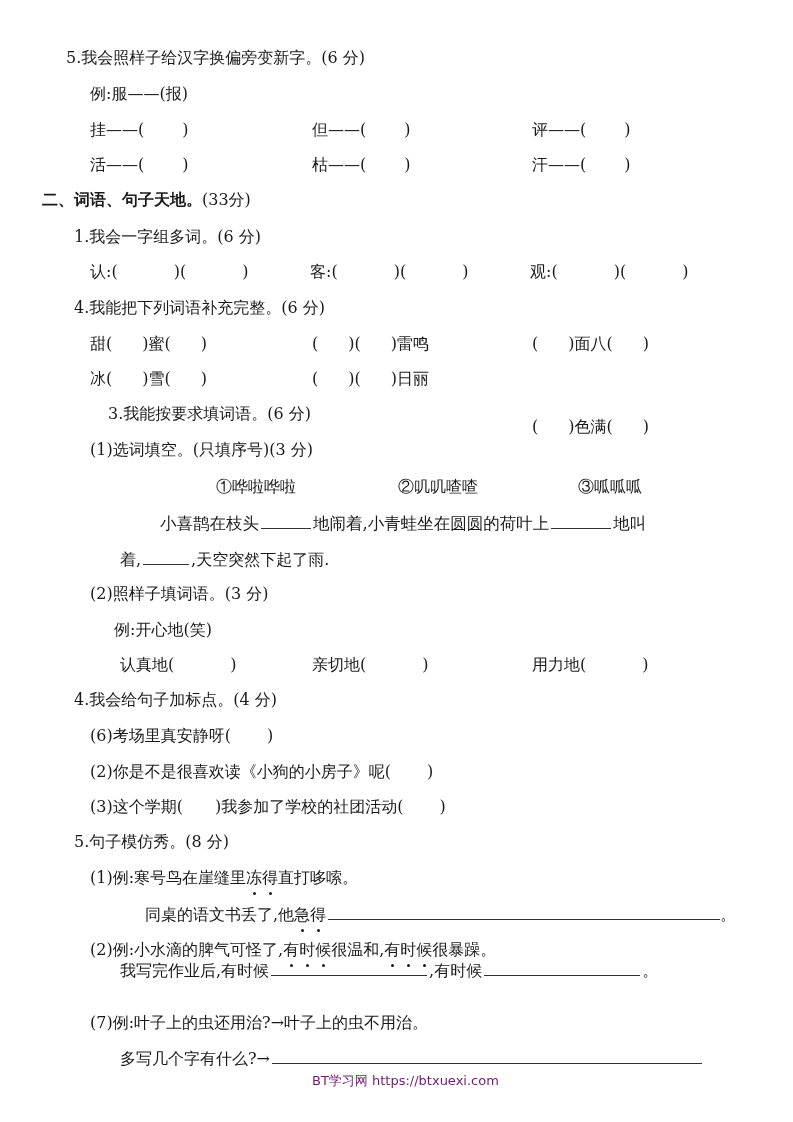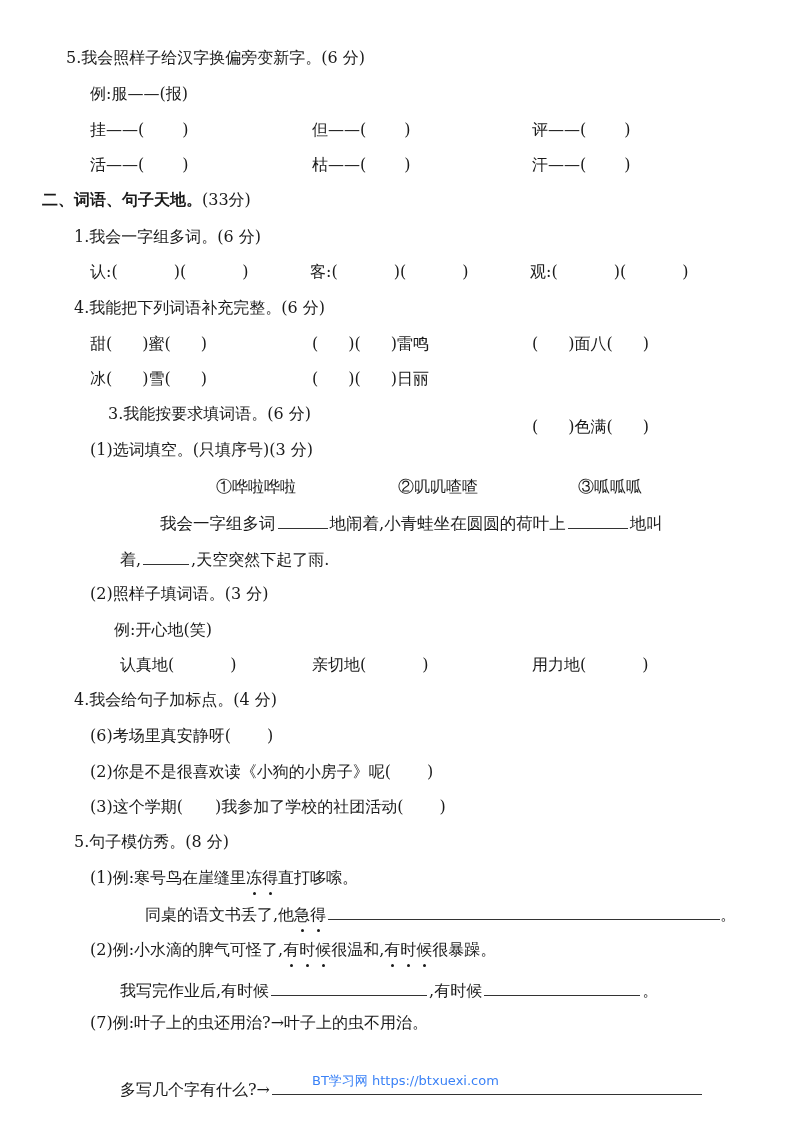--- a/index.html
+++ b/index.html
@@ -16,21 +16,21 @@
     .blank { display: inline-block; border-bottom: 1px solid #333; height: 16px; vertical-align: baseline; }
     .paren { display: inline-block; }
     .dot { position: relative; display: inline-block; }
     .dot::after {
       content: ""; position: absolute; left: 50%; bottom: -7px;
       width: 3px; height: 3px; margin-left: -1.5px; border-radius: 50%; background: #1a1a1a;
     }
     .footer {
       position: absolute; top: 1072px; left: 312px;
       font-family: "DejaVu Sans", "Liberation Sans", sans-serif;
-      font-size: 13px; color: #3b82f6;
+      font-size: 13px; color: #701a75;
     }
     .col { position: absolute; white-space: nowrap; line-height: 20px; }
   </style>
 </head>
 <body>
 
 <div class="line" style="top:48px;left:66px;">5.我会照样子给汉字换偏旁变新字。(6 分)</div>
 <div class="line" style="top:84px;left:90px;">例:服——(报)</div>
 
 <div class="col" style="top:120px;left:90px;">
@@ -87,21 +87,21 @@
   <span>(</span><span class="paren" style="width:30px;"></span><span>)色满(</span><span class="paren" style="width:30px;"></span><span>)</span>
 </div>
 
 <div class="line" style="top:404px;left:74px;margin-left:34px;">3.我能按要求填词语。(6 分)</div>
 <div class="line" style="top:440px;left:90px;">(1)选词填空。(只填序号)(3 分)</div>
 <div class="col" style="top:477px;left:216px;">①哗啦哗啦</div>
 <div class="col" style="top:477px;left:398px;">②叽叽喳喳</div>
 <div class="col" style="top:477px;left:578px;">③呱呱呱</div>
 
 <div class="line" style="top:513px;left:160px;font-size:16.5px;">
-  <span>我会一字组多词</span><span class="blank" style="width:50px;margin:0 2px;"></span><span>地闹着,小青蛙坐在圆圆的荷叶上</span><span class="blank" style="width:60px;margin:0 2px;"></span><span>地叫</span>
+  <span>小喜鹊在枝头</span><span class="blank" style="width:50px;margin:0 2px;"></span><span>地闹着,小青蛙坐在圆圆的荷叶上</span><span class="blank" style="width:60px;margin:0 2px;"></span><span>地叫</span>
 </div>
 <div class="line" style="top:549px;left:120px;">
   <span>着,</span><span class="blank" style="width:46px;margin:0 2px;"></span><span>,天空突然下起了雨.</span>
 </div>
 
 <div class="line" style="top:584px;left:90px;">(2)照样子填词语。(3 分)</div>
 <div class="line" style="top:620px;left:108px;margin-left:6px;">例:开心地(笑)</div>
 <div class="col" style="top:655px;left:120px;">
   <span>认真地(</span><span class="paren" style="width:56px;"></span><span>)</span>
 </div>
@@ -128,22 +128,22 @@
 <div class="line" style="top:868px;left:90px;">
   <span>(1)例:寒号鸟在崖缝里</span><span class="dot">冻</span><span class="dot">得</span><span>直打哆嗦。</span>
 </div>
 <div class="line" style="top:904px;left:120px;margin-left:25px;">
   <span>同桌的语文书丢了,他</span><span class="dot">急</span><span class="dot">得</span><span class="blank" style="width:392px;margin-left:2px;"></span><span>。</span>
 </div>
 
 <div class="line" style="top:940px;left:90px;">
   <span>(2)例:小水滴的脾气可怪了,</span><span class="dot">有</span><span class="dot">时</span><span class="dot">候</span><span>很温和,</span><span class="dot">有</span><span class="dot">时</span><span class="dot">候</span><span>很暴躁。</span>
 </div>
-<div class="line" style="top:980px;left:120px;">
+<div class="line" style="top:960px;left:120px;">
   <span>我写完作业后,有时候</span><span class="blank" style="width:156px;margin:0 2px;"></span><span>,有时候</span><span class="blank" style="width:156px;margin:0 2px;"></span><span>。</span>
 </div>
 
 <div class="line" style="top:1013px;left:90px;">(7)例:叶子上的虫还用治?→叶子上的虫不用治。</div>
-<div class="line" style="top:1079px;left:120px;text-align:right;">
+<div class="line" style="top:1048px;left:120px;text-align:right;">
   <span>多写几个字有什么?→</span><span class="blank" style="width:430px;margin-left:2px;"></span>
 </div>
 
 <div class="footer">BT学习网 https://btxuexi.com</div>
 
 </body></html>

